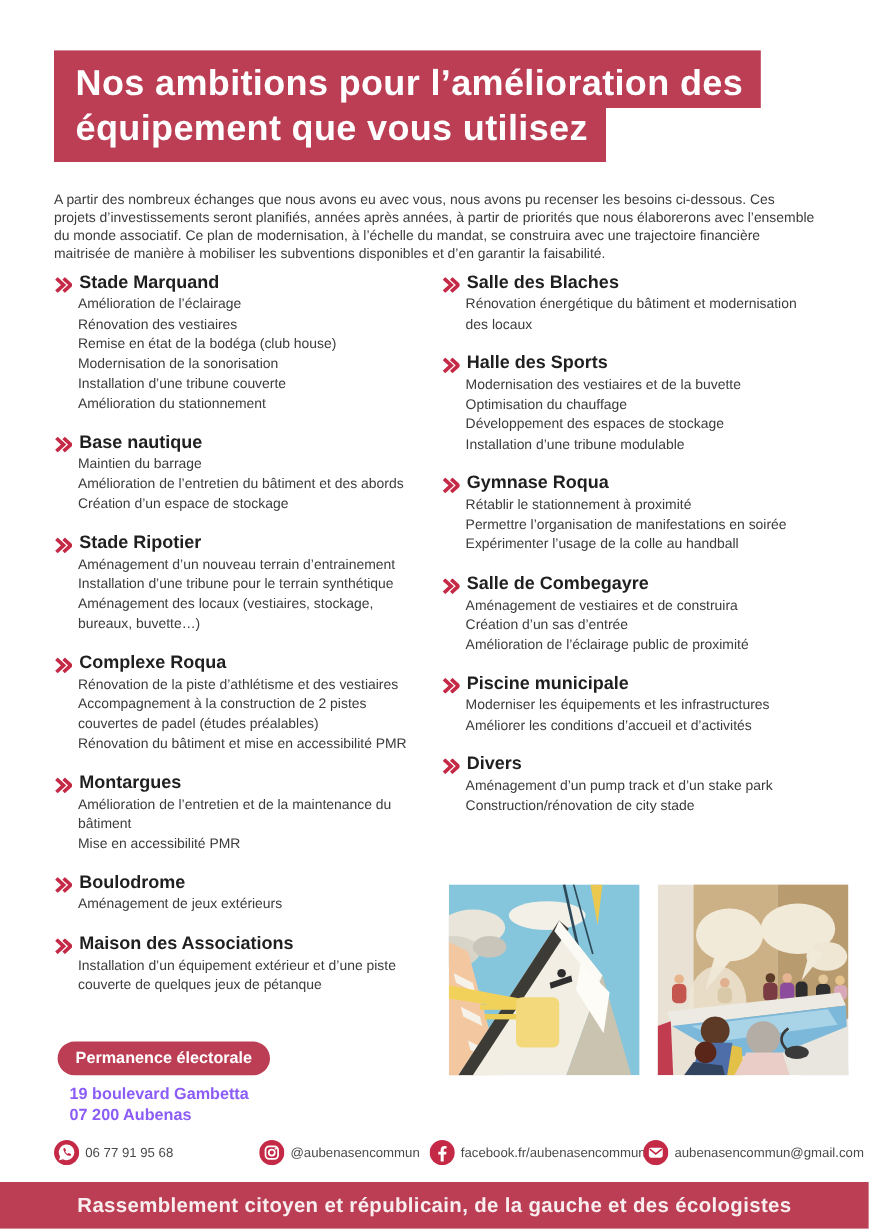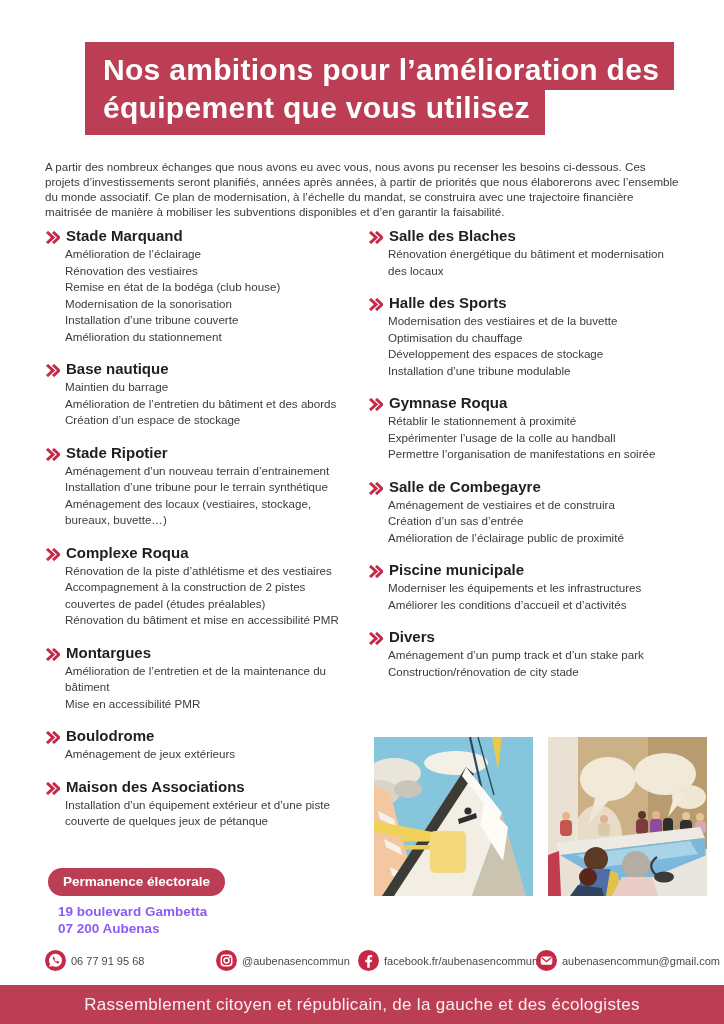--- a/index.html
+++ b/index.html
@@ -1,21 +1,21 @@
 <!DOCTYPE html>
 <html style="--accent: #bc3e54; --chev: #c42a46;"><head>
 <meta charset="utf-8">
 <style>
   :root{ --accent:#bc3e54; --chev:#c42a46; --ink:#3b3b3b; --head-ink:#1f1f1f; }
   html,body{margin:0;padding:0;}
   body{font-family:"Liberation Sans",sans-serif;background:#ffffff;}
   .page{position:relative;width:724px;height:1024px;background:#fff;overflow:hidden;}
 
   
-  .banner{position:absolute;left:45px;top:42px;margin-left:40px;}
+  .banner{position:absolute;left:45px;top:42px;}
   .banner-line{display:table;background:var(--accent);color:#fff;font-weight:bold;
     font-size:30px;letter-spacing:.3px;line-height:1.0;white-space:nowrap;}
   .banner-line.l1{padding:13px 15px 5px 18px;}
   .banner-line.l2{padding:3px 15px 12px 18px;}
 
   
   .intro{position:absolute;left:45px;top:147px;width:637px;font-size:11.6px;
     line-height:15px;color:var(--ink);}
 
   
@@ -39,21 +39,21 @@
   .address{position:absolute;left:58px;top:903px;font-weight:bold;font-size:13.5px;
     line-height:17px;color:#8b5cf6;}
 
   .contact{position:absolute;top:950px;display:flex;align-items:center;gap:5px;}
   .contact .txt{font-size:11px;color:#4a4a4a;}
   .c-phone{left:45px;} .c-insta{left:216px;} .c-fb{left:358px;} .c-mail{left:536px;}
 
   
   .footer{position:absolute;left:0;top:985px;width:724px;height:39px;background:var(--accent);
     display:flex;align-items:center;justify-content:center;}
-  .footer span{color:#f8eef0;font-weight:normal;font-size:17px;letter-spacing:.3px;}
+  .footer span{color:#f8eef0;font-weight:bold;font-size:17px;letter-spacing:.3px;}
 </style>
 </head>
 <body>
 
 <div class="page">
 
   <div class="banner">
     <div class="banner-line l1">Nos ambitions pour l’amélioration des</div>
     <div class="banner-line l2">équipement que vous utilisez</div>
   </div>
@@ -190,22 +190,22 @@
         <div class="section">
           <div class="sec-head">
             <svg width="15" height="13" viewBox="0 0 15 13">
               <path d="M2 1 L8 6.5 L2 12" stroke="#c42a46" stroke-width="3" fill="none"></path>
               <path d="M8 1 L14 6.5 L8 12" stroke="#c42a46" stroke-width="3" fill="none"></path>
             </svg>
             <h3 class="sec-title">Gymnase Roqua</h3>
           </div>
           <div class="items">
             <div class="item">Rétablir le stationnement à proximité</div>
+            <div class="item">Permettre l’organisation de manifestations en soirée</div>
             <div class="item">Expérimenter l’usage de la colle au handball</div>
-            <div class="item">Permettre l’organisation de manifestations en soirée</div>
           </div>
         </div>
         <div class="section">
           <div class="sec-head">
             <svg width="15" height="13" viewBox="0 0 15 13">
               <path d="M2 1 L8 6.5 L2 12" stroke="#c42a46" stroke-width="3" fill="none"></path>
               <path d="M8 1 L14 6.5 L8 12" stroke="#c42a46" stroke-width="3" fill="none"></path>
             </svg>
             <h3 class="sec-title">Salle de Combegayre</h3>
           </div>

